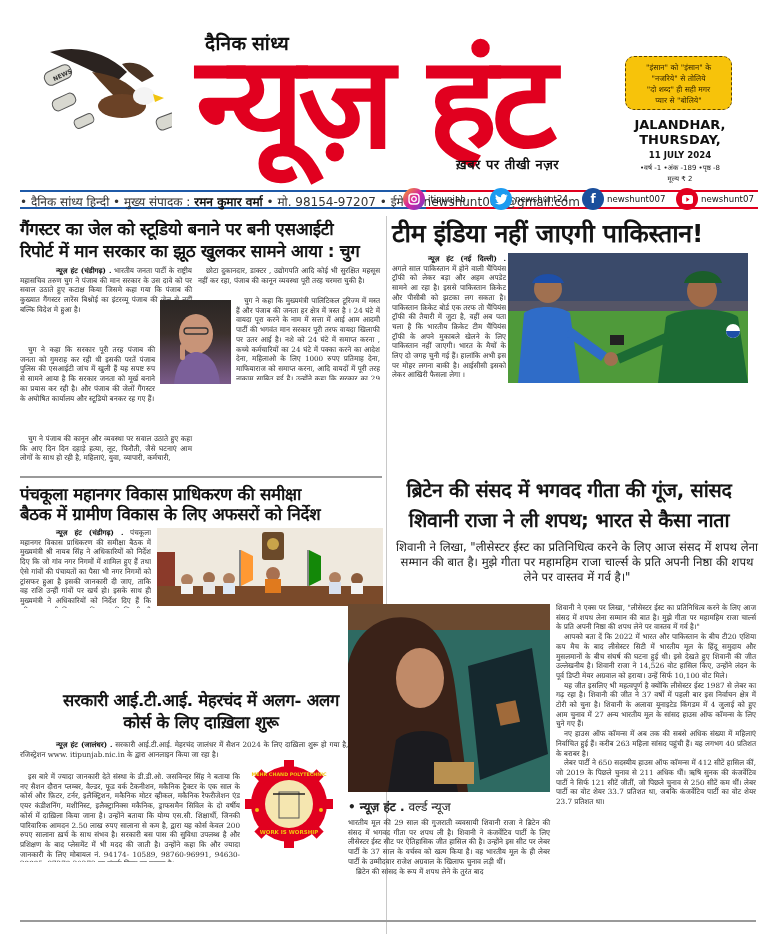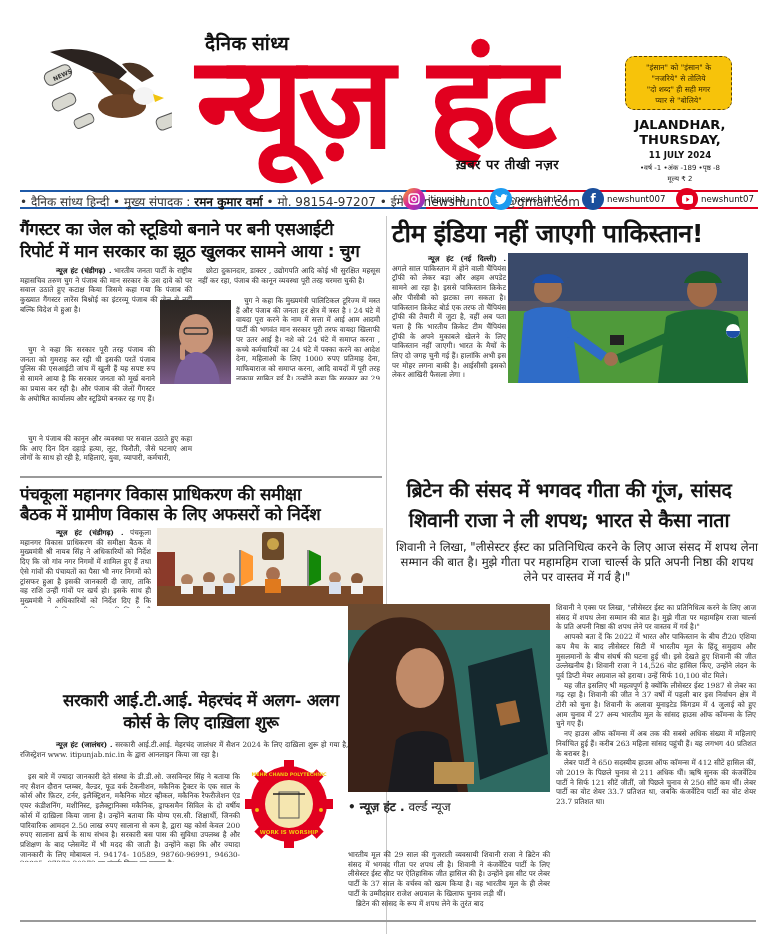--- a/index.html
+++ b/index.html
@@ -290,21 +290,21 @@
       <path d="M40 188 L48 136 C60 124 90 124 100 136 L110 188 Z" fill="#1b1b1f"></path>
       <path d="M120 62 L184 44 L200 150 L132 176 Z" fill="#15282e"></path>
       <rect x="150" y="98" width="20" height="22" fill="#a06a3a" transform="rotate(-12 160 109)"></rect>
       <rect x="86" y="158" width="40" height="22" fill="#b89050"></rect>
     </svg>
   </div>
   <div class="caption" style="left:348px; top:798px;">
     <b>• न्यूज़ हंट .</b><span> वर्ल्ड न्यूज</span>
   </div>
   <div class="body" style="left:348px; top:818px; width:202px;">
-    <p style="text-indent:0;margin-top:32px;">भारतीय मूल की 29 साल की गुजराती व्यवसायी शिवानी राजा ने ब्रिटेन की संसद में भगवद गीता पर शपथ ली है। शिवानी ने कंजर्वेटिव पार्टी के लिए लीसेस्टर ईस्ट सीट पर ऐतिहासिक जीत हासिल की है। उन्होंने इस सीट पर लेबर पार्टी के 37 साल के वर्चस्व को खत्म किया है। वह भारतीय मूल के ही लेबर पार्टी के उम्मीदवार राजेश अग्रवाल के खिलाफ चुनाव लड़ी थीं।</p>
+    <p style="text-indent:0;">भारतीय मूल की 29 साल की गुजराती व्यवसायी शिवानी राजा ने ब्रिटेन की संसद में भगवद गीता पर शपथ ली है। शिवानी ने कंजर्वेटिव पार्टी के लिए लीसेस्टर ईस्ट सीट पर ऐतिहासिक जीत हासिल की है। उन्होंने इस सीट पर लेबर पार्टी के 37 साल के वर्चस्व को खत्म किया है। वह भारतीय मूल के ही लेबर पार्टी के उम्मीदवार राजेश अग्रवाल के खिलाफ चुनाव लड़ी थीं।</p>
     <p>ब्रिटेन की सांसद के रूप में शपथ लेने के तुरंत बाद</p>
   </div>
   <div class="body" style="left:556px; top:603px; width:200px;">
     <p style="text-indent:0;">शिवानी ने एक्स पर लिखा, "लीसेस्टर ईस्ट का प्रतिनिधित्व करने के लिए आज संसद में शपथ लेना सम्मान की बात है। मुझे गीता पर महामहिम राजा चार्ल्स के प्रति अपनी निष्ठा की शपथ लेने पर वास्तव में गर्व है।"</p>
     <p>आपको बता दें कि 2022 में भारत और पाकिस्तान के बीच टी20 एशिया कप मैच के बाद लीसेस्टर सिटी में भारतीय मूल के हिंदू समुदाय और मुसलमानों के बीच संघर्ष की घटना हुई थी। इसे देखते हुए शिवानी की जीत उल्लेखनीय है। शिवानी राजा ने 14,526 वोट हासिल किए, उन्होंने लंदन के पूर्व डिप्टी मेयर अग्रवाल को हराया। उन्हें सिर्फ 10,100 वोट मिले।</p>
     <p>यह जीत इसलिए भी महत्वपूर्ण है क्योंकि लीसेस्टर ईस्ट 1987 से लेबर का गढ़ रहा है। शिवानी की जीत ने 37 वर्षों में पहली बार इस निर्वाचन क्षेत्र में टोरी को चुना है। शिवानी के अलावा यूनाइटेड किंगडम में 4 जुलाई को हुए आम चुनाव में 27 अन्य भारतीय मूल के सांसद हाउस ऑफ कॉमन्स के लिए चुने गए हैं।</p>
     <p>नए हाउस ऑफ कॉमन्स में अब तक की सबसे अधिक संख्या में महिलाएं निर्वाचित हुई हैं। करीब 263 महिला सांसद पहुंची हैं। यह लगभग 40 प्रतिशत के बराबर है।</p>
     <p>लेबर पार्टी ने 650 सदस्यीय हाउस ऑफ कॉमन्स में 412 सीटें हासिल कीं, जो 2019 के पिछले चुनाव से 211 अधिक थीं। ऋषि सुनक की कंजर्वेटिव पार्टी ने सिर्फ 121 सीटें जीतीं, जो पिछले चुनाव से 250 सीटें कम थीं। लेबर पार्टी का वोट शेयर 33.7 प्रतिशत था, जबकि कंजर्वेटिव पार्टी का वोट शेयर 23.7 प्रतिशत था।</p>
   </div>
 </article>

